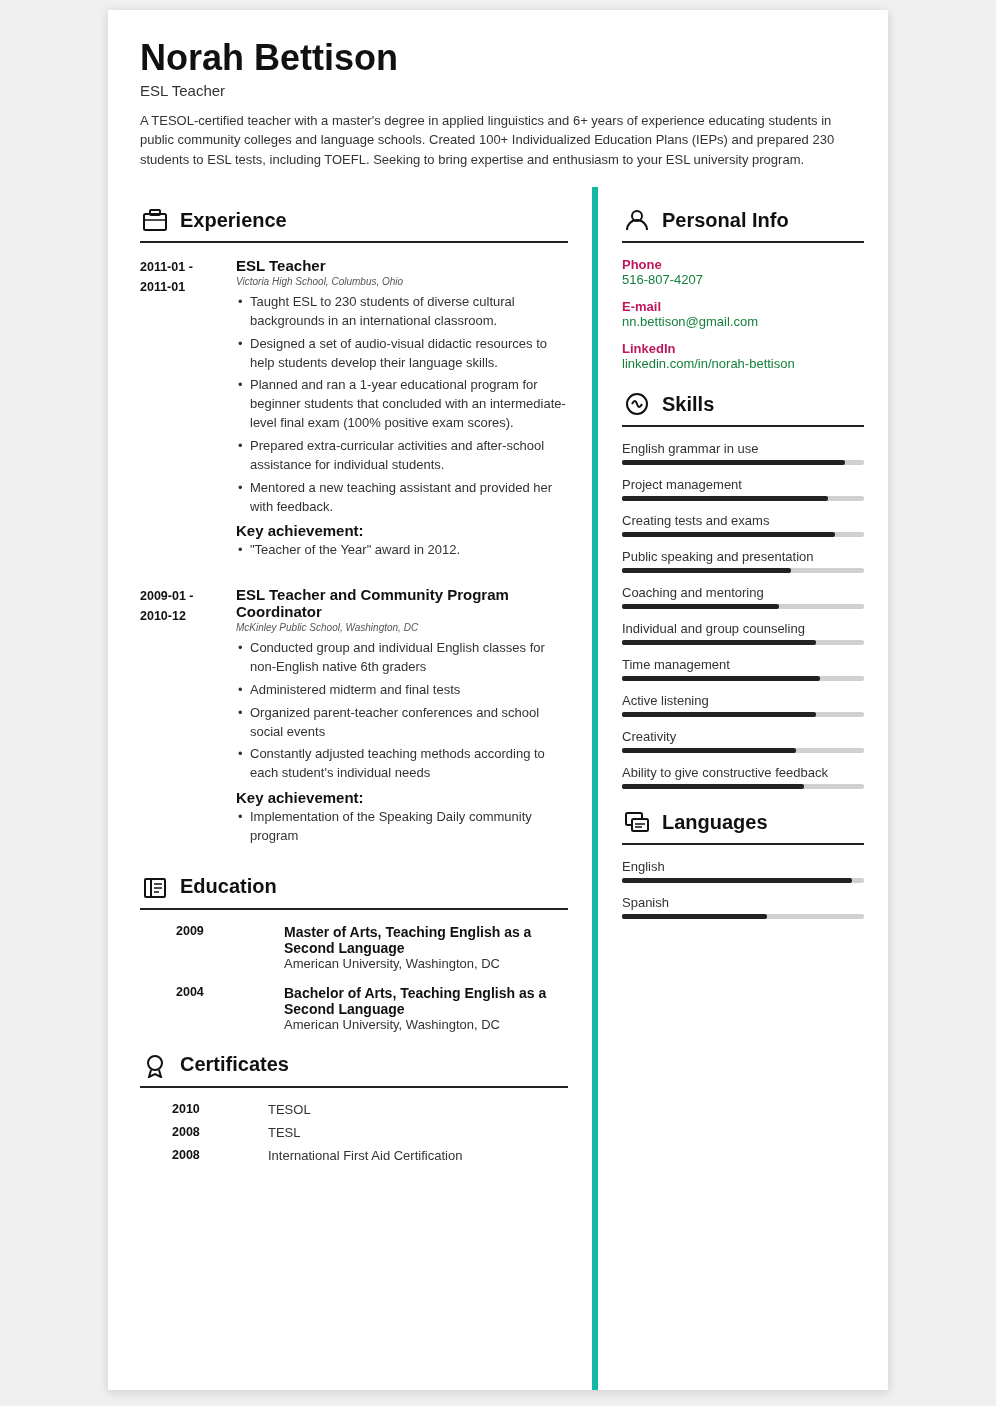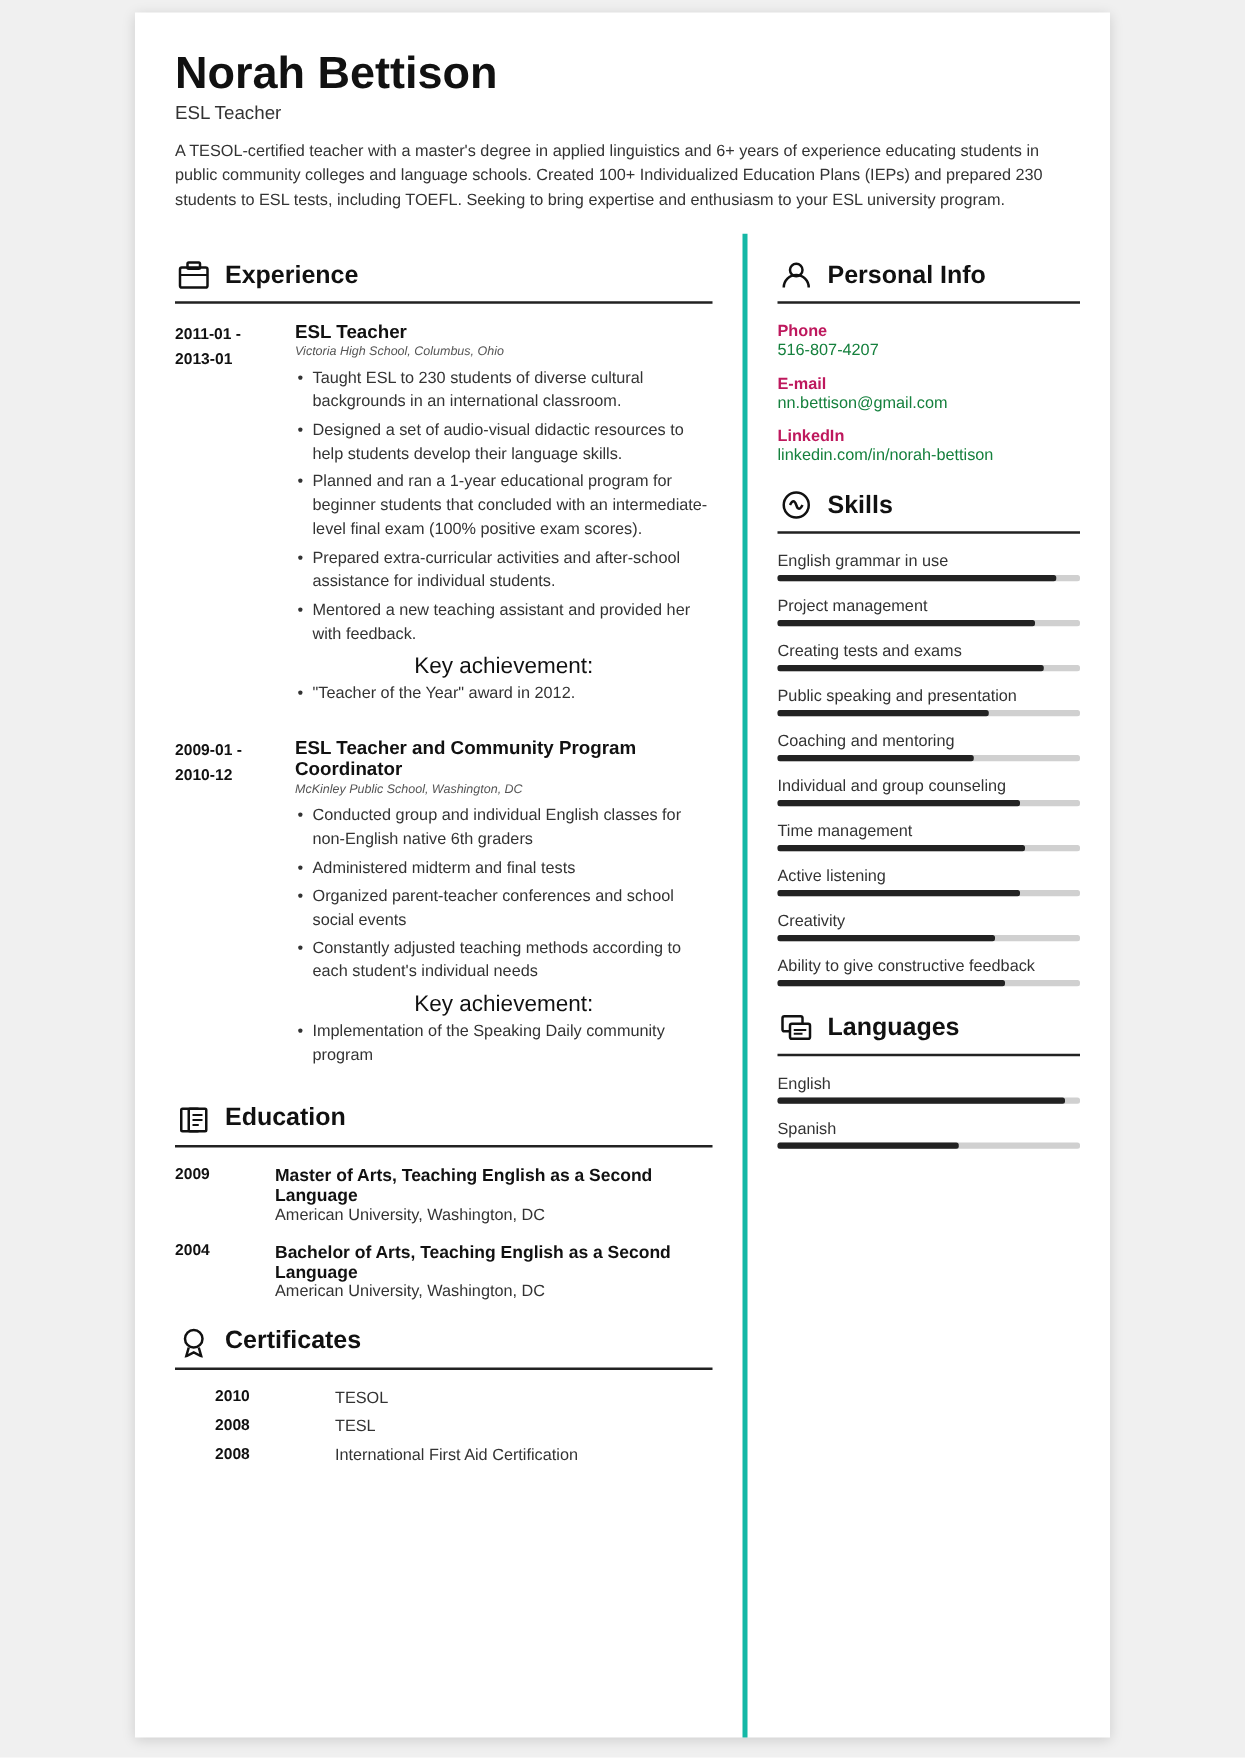--- a/index.html
+++ b/index.html
@@ -42,21 +42,21 @@
       margin-top: 12px;
       line-height: 1.5;
     }
     .resume-body {
       display: flex;
       flex: 1;
     }
     .left-col {
       flex: 1;
       padding: 0 24px 22px 32px;
-      border-right: 4px solid #14b8a6;
+      border-right: 6px solid #14b8a6;
     }
     .right-col {
       width: 290px;
       padding: 0 24px 24px 24px;
     }
     .section {
       margin-top: 18px;
     }
     .section-header {
       display: flex;
@@ -116,31 +116,31 @@
       position: relative;
       margin-bottom: 4px;
       line-height: 1.45;
     }
     .entry-content ul li::before {
       content: "•";
       position: absolute;
       left: 2px;
     }
     .key-achievement {
-      font-size: 18px;
-      font-weight: 400;
+      font-size: 15px;
+      font-weight: 700;
       color: #111;
       margin-top: 6px;
       margin-bottom: 2px;
-      text-align: center;
     }
     .education-entry {
       display: flex;
-      gap: 0;
+      gap: 28px;
       margin-bottom: 14px;
+      margin-left: 36px;
     }
     .edu-year {
       min-width: 80px;
       font-size: 12.5px;
       font-weight: 700;
       color: #111;
       flex-shrink: 0;
     }
     .edu-content .edu-degree {
       font-size: 14px;
@@ -235,21 +235,21 @@
               <rect x="8" y="3" width="10" height="5" rx="1" stroke="#111" stroke-width="2" fill="none"></rect>
               <line x1="2" y1="13" x2="24" y2="13" stroke="#111" stroke-width="1.5"></line>
             </svg>
           </div>
           <h2>Experience</h2>
         </div>
 
         <div class="experience-entry">
           <div class="entry-dates">
             <span>2011-01 -</span><br>
-            <span>2013-01</span>
+            <span>2011-01</span>
           </div>
           <div class="entry-content">
             <div class="entry-title">ESL Teacher</div>
             <div class="entry-subtitle">Victoria High School, Columbus, Ohio</div>
             <ul>
               <li>Taught ESL to 230 students of diverse cultural backgrounds in an international classroom.</li>
               <li>Designed a set of audio-visual didactic resources to help students develop their language skills.</li>
               <li>Planned and ran a 1-year educational program for beginner students that concluded with an intermediate-level final exam (100% positive exam scores).</li>
               <li>Prepared extra-curricular activities and after-school assistance for individual students.</li>
               <li>Mentored a new teaching assistant and provided her with feedback.</li>

